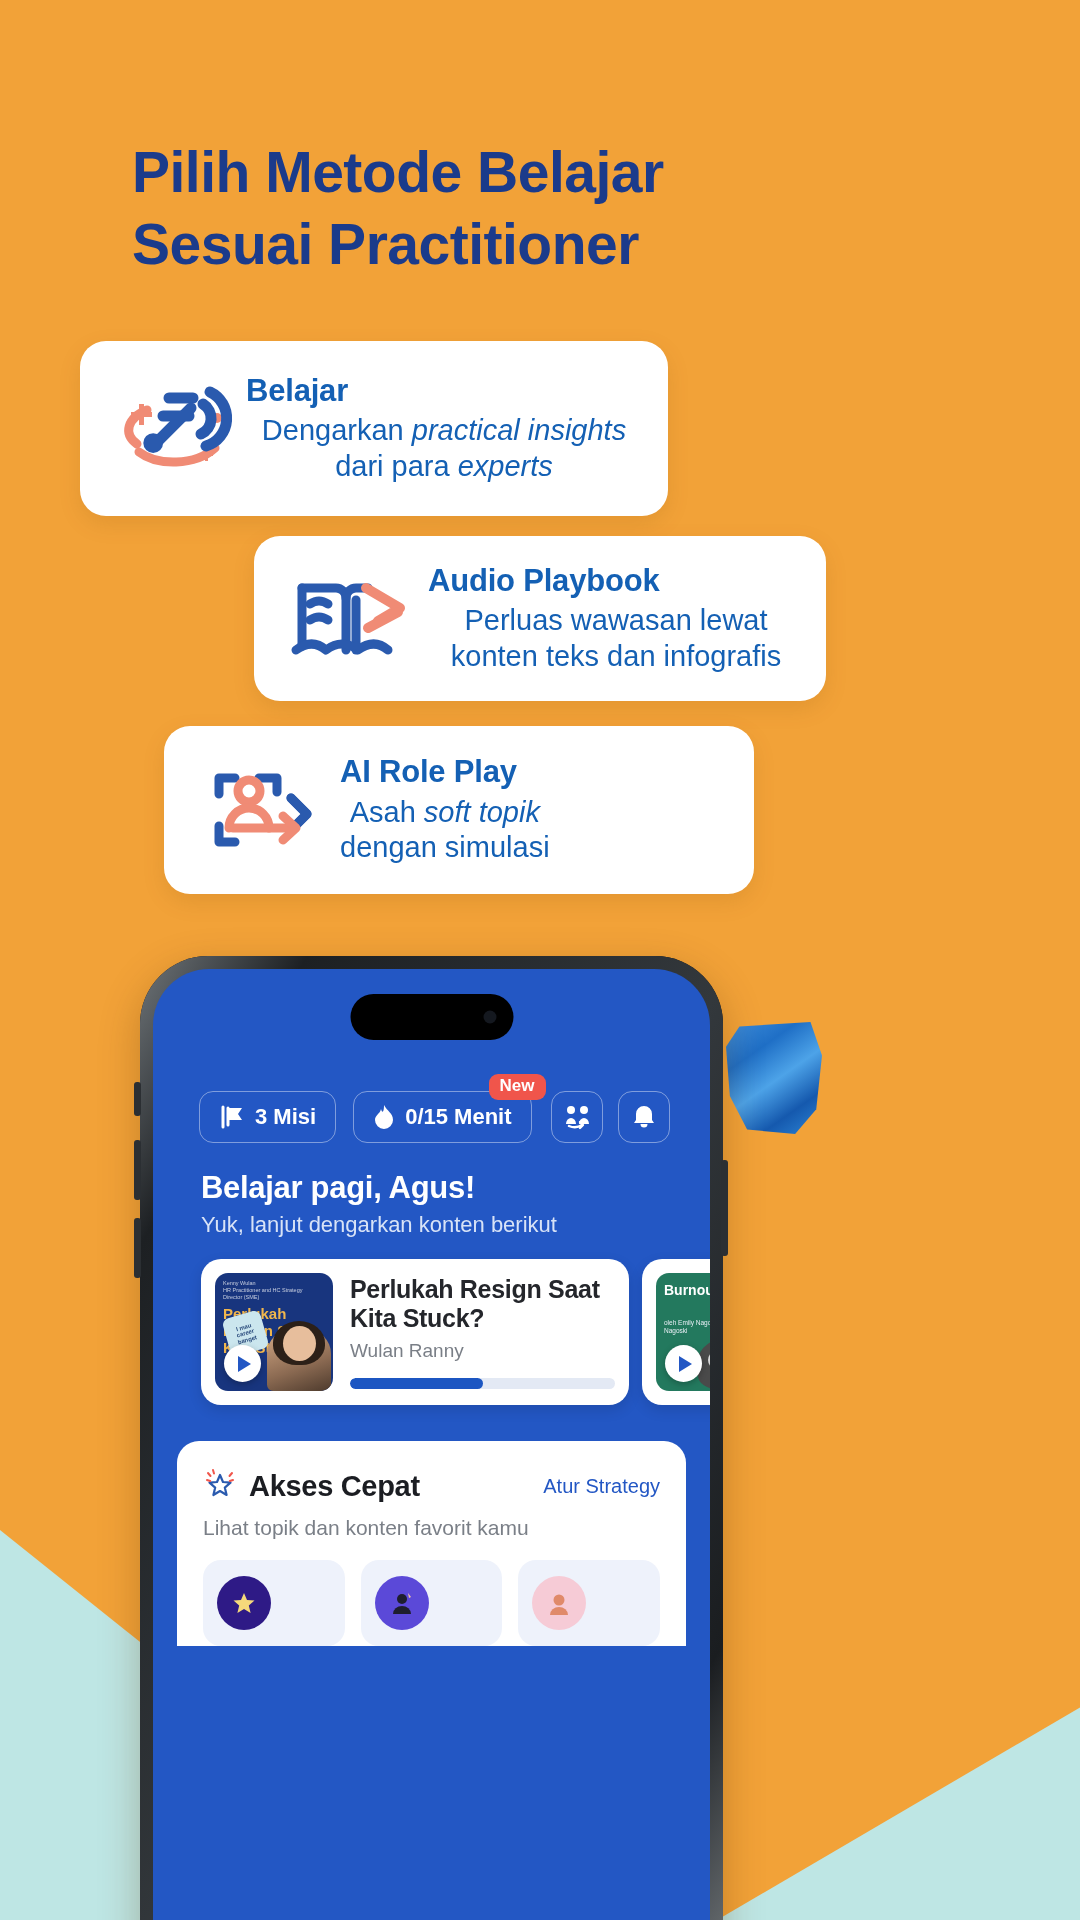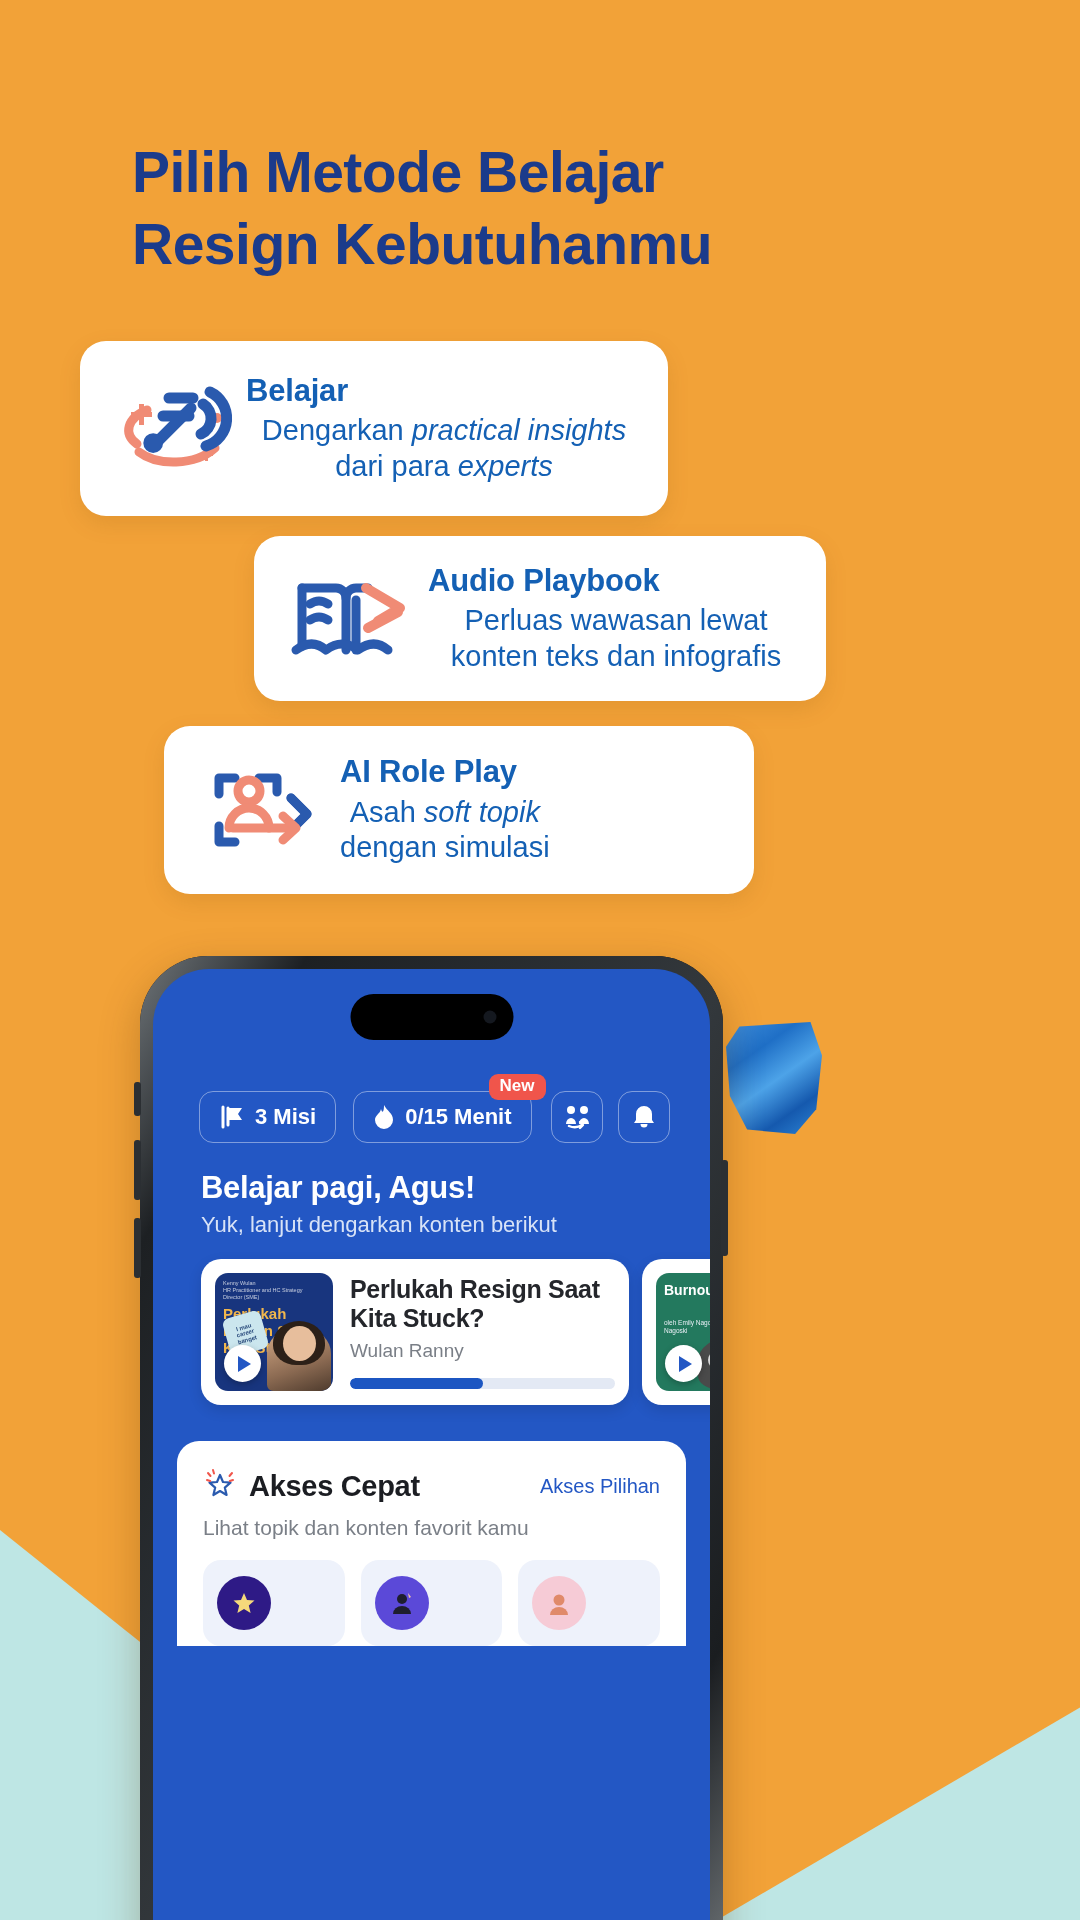--- a/index.html
+++ b/index.html
@@ -269,21 +269,21 @@
   }
 </style>
 </head>
 <body>
 
 <div class="mint-shape"></div>
 <div class="mint-shape2"></div>
 
 <div class="headline">
   <div>Pilih Metode Belajar</div>
-  <div>Resign Kebutuhanmu</div>
+  <div>Sesuai Practitioner</div>
 </div>
 
 <div class="card" id="card-podcast">
   <div class="icon-wrap">
     <svg width="118" height="110" viewBox="0 0 118 110">
       <g fill="none" stroke="#F08B75" stroke-width="9" stroke-linecap="round">
         <path d="M20 70 C6 60 10 44 30 36"></path>
         <path d="M22 78 C40 92 78 92 98 74"></path>
       </g>
       <g fill="#F08B75">
@@ -469,21 +469,21 @@
                 <path d="M5 6 l2.5 3"></path>
                   <path d="M10 3 l1 3.5"></path>
                 <path d="M29 6 l-2.5 3"></path>
                   <path d="M30 13 l-3.2 1"></path>
                 <path d="M4 13 l3.2 1"></path>
               </g>
             </svg>
           </span>
           <span class="q-title">Akses Cepat</span>
         </div>
-        <span class="q-link">Akses Pilihan</span>
+        <span class="q-link">Atur Strategy</span>
       </div>
       <div class="q-sub">Lihat topik dan konten favorit kamu</div>
       <div class="q-tiles">
         <div class="q-tile">
           <div class="q-av av1">
             <svg width="28" height="28" viewBox="0 0 28 28">
               <path d="M14 4 l3 7 7.5 .6 -5.7 5 1.8 7.4 -6.6 -4 -6.6 4 1.8 -7.4 -5.7 -5 7.5 -.6z" fill="#F5D97B"></path>
             </svg>
           </div>
         </div>

